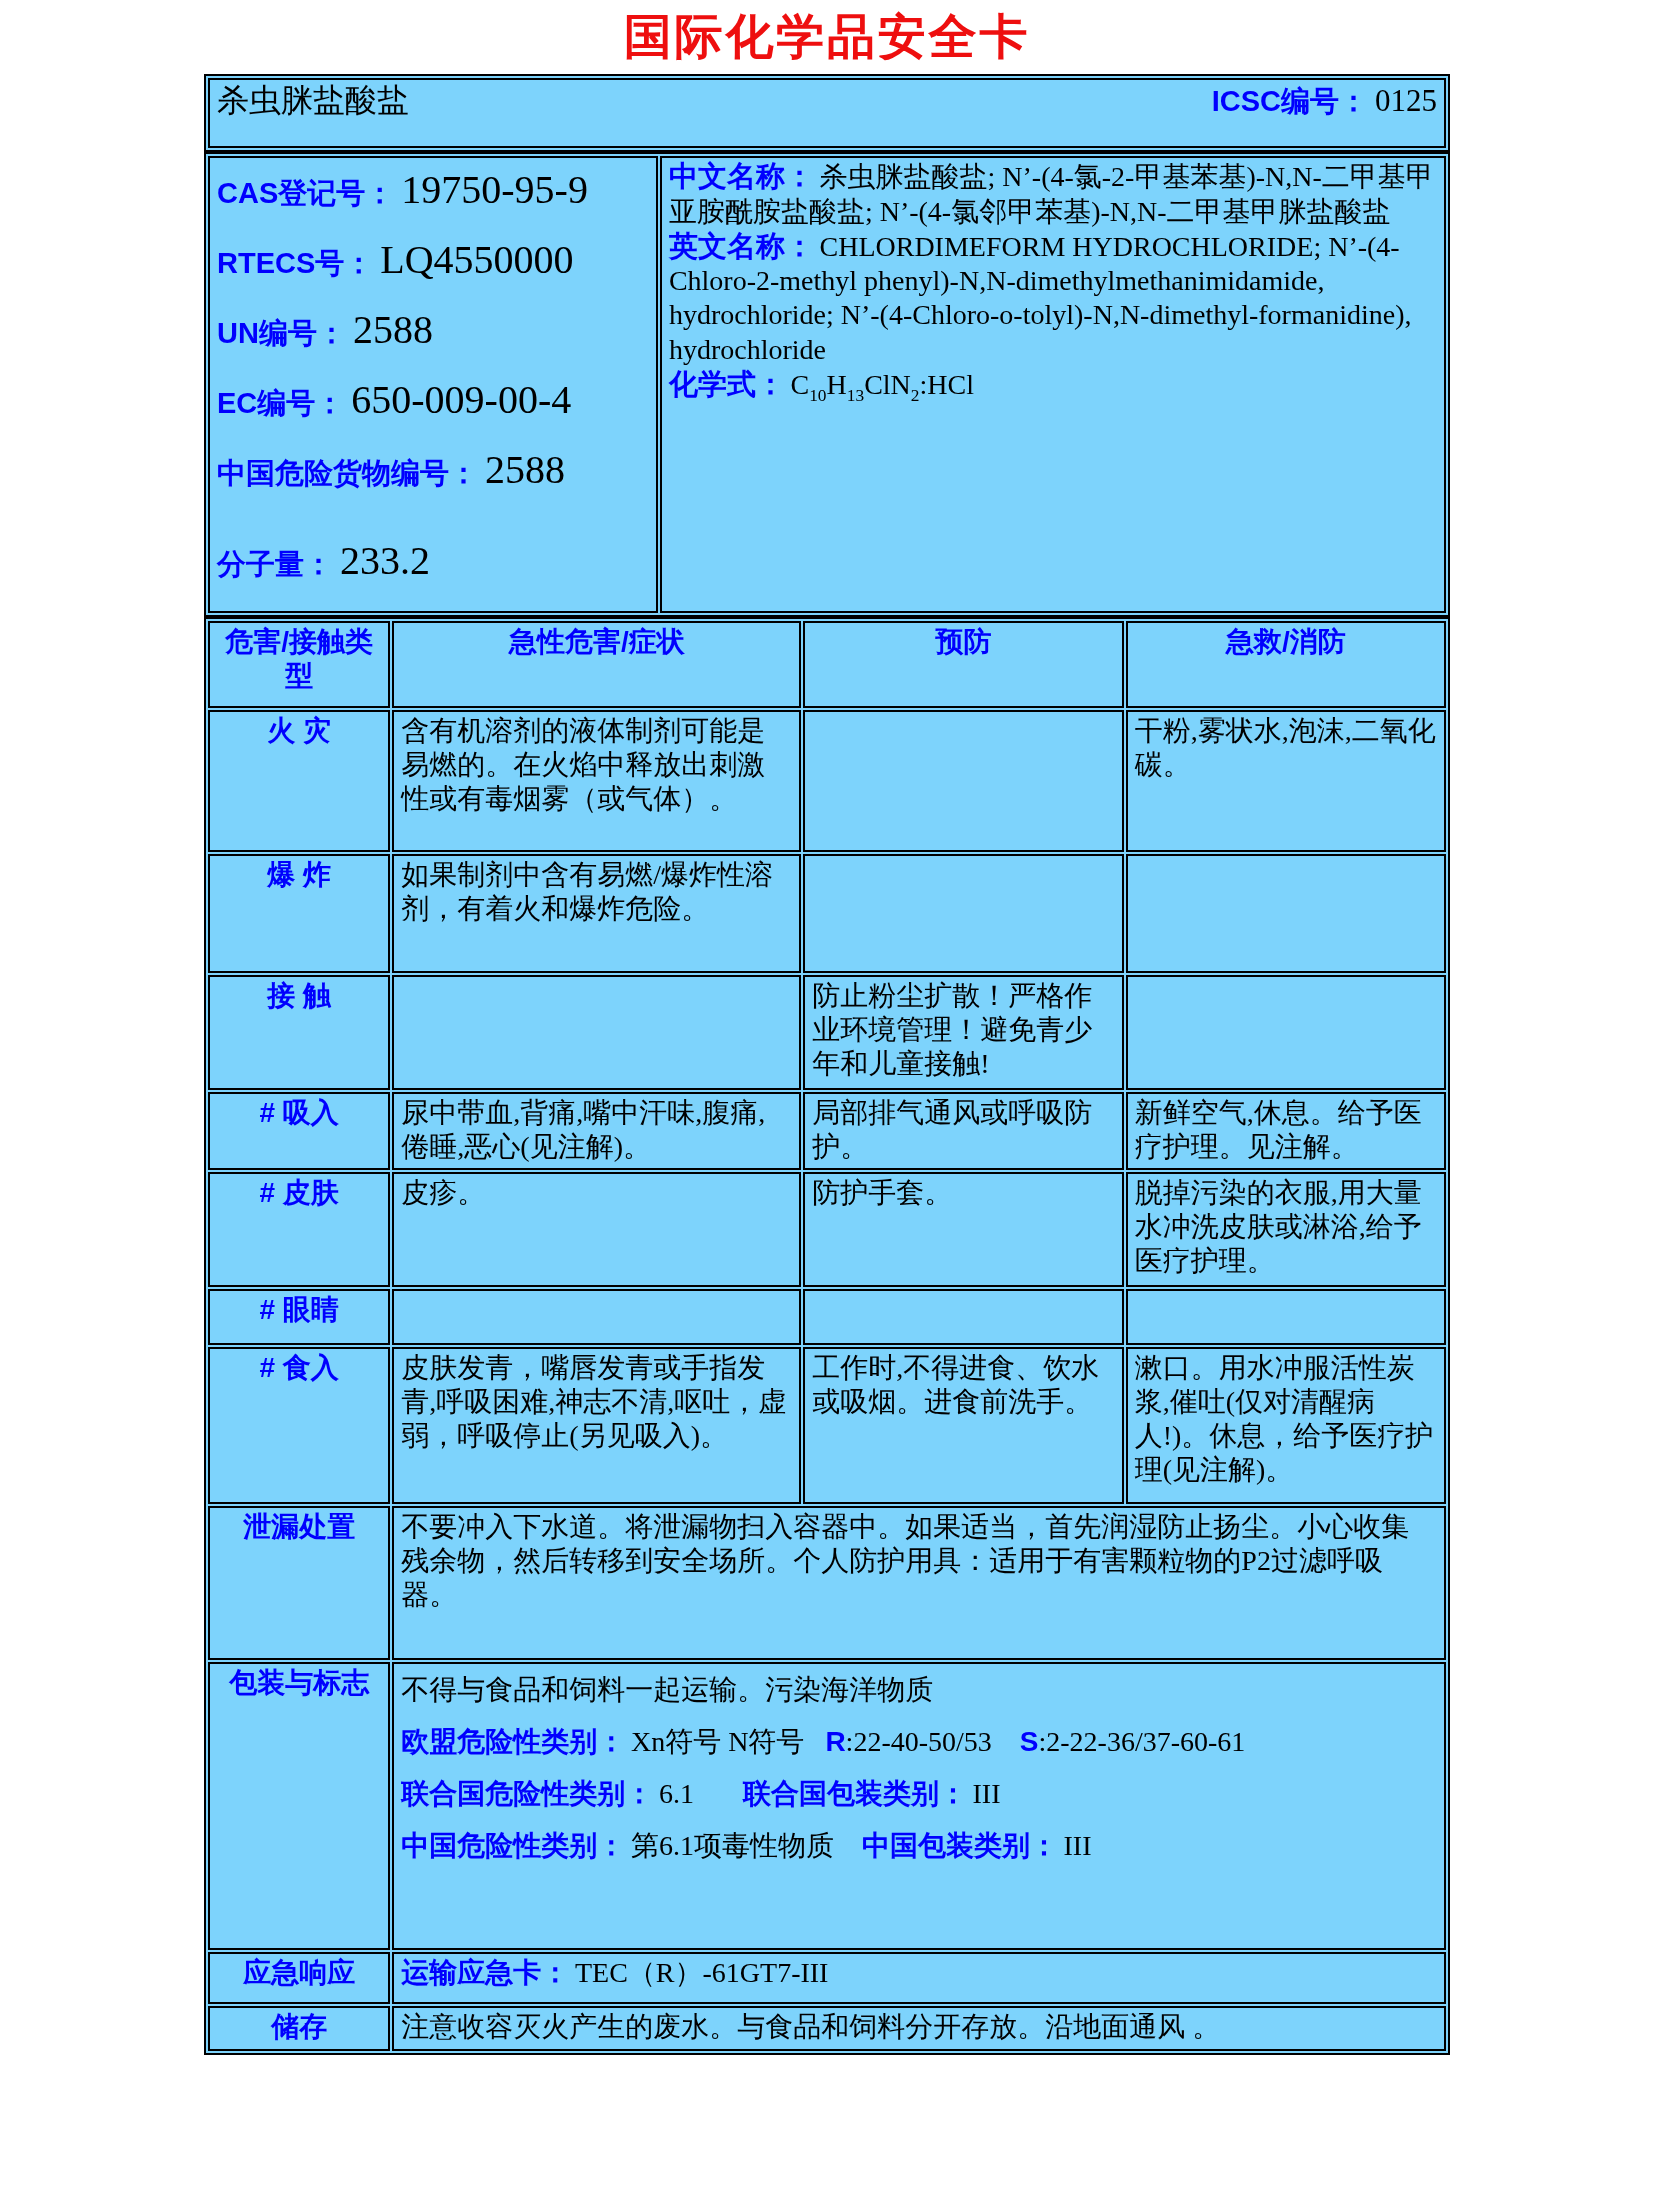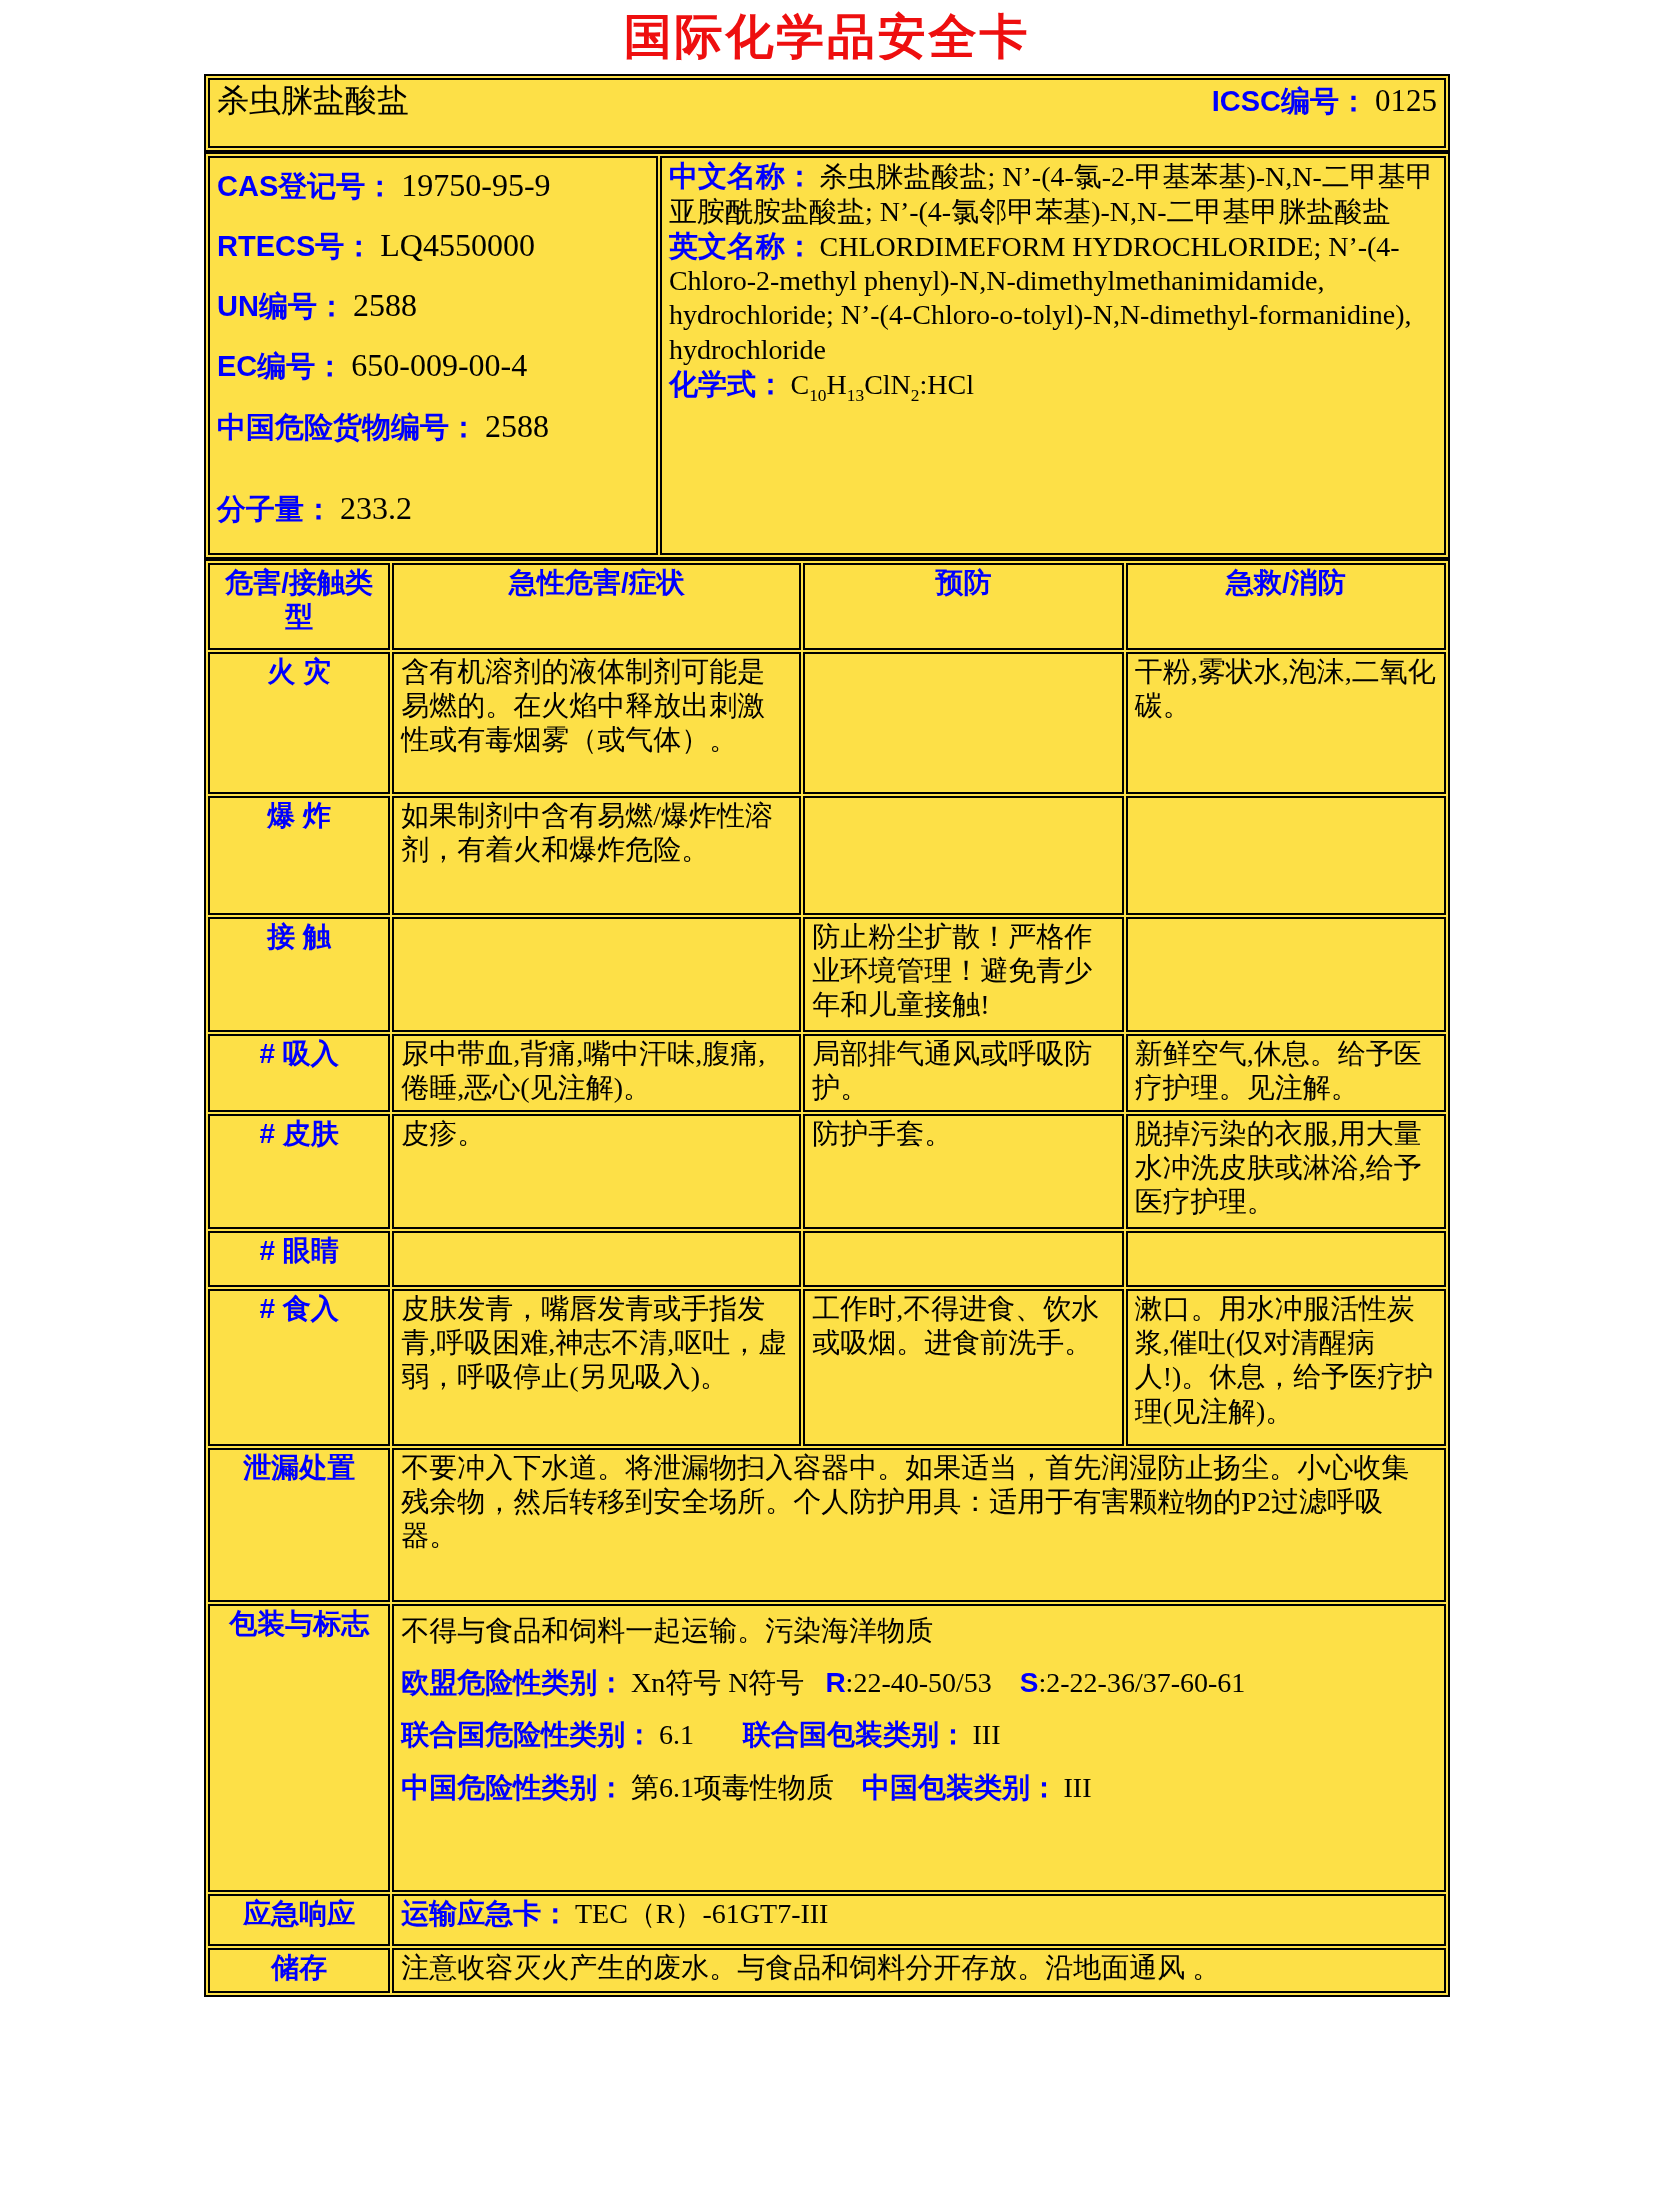--- a/index.html
+++ b/index.html
@@ -22,21 +22,21 @@
     letter-spacing:2.8px;
   }
 
   
   table.t{
     width:100%;
     table-layout:fixed;
     border-collapse:separate;
     border-spacing:2.8px;
     border:2.1px solid #000;
-    background:#fde047;
+    background:#7dd3fc;
   }
   table.t td{
     border:2.1px solid #000;
     box-sizing:border-box;
     padding:1.4px 7px 4.2px 7px;
     vertical-align:top;
     font-size:28px;
     line-height:1.22;
   }
 
@@ -50,21 +50,21 @@
   
   td.name-cell{ height:70px; vertical-align:middle; }
   .name-row{ display:flex; justify-content:space-between; align-items:center; }
   .chem-name{ font-size:32px; }
   .icsc .lbl{ font-size:29px; }
   .icsc .val{ font-size:31px; margin-left:7px; }
 
   
   td.id-cell{ height:353px; }
   .id-line{ font-size:29px; margin:7px 0 21px 0; white-space:nowrap; }
-  .id-line .val{ margin-left:7px; font-size:32px; }
+  .id-line .val{ margin-left:7px; font-size:40px; }
   .id-line.mw{ margin-top:43px; }
   td.names-cell{ font-size:29px; line-height:1.26; }
   td.names-cell .lbl{ font-size:29px; }
   td.names-cell .val{ margin-left:5.6px; }
   sub{ font-size:0.62em; }
 
   
   td.head{
     text-align:center; vertical-align:middle;
     color:#0000fe; font-weight:bold;

